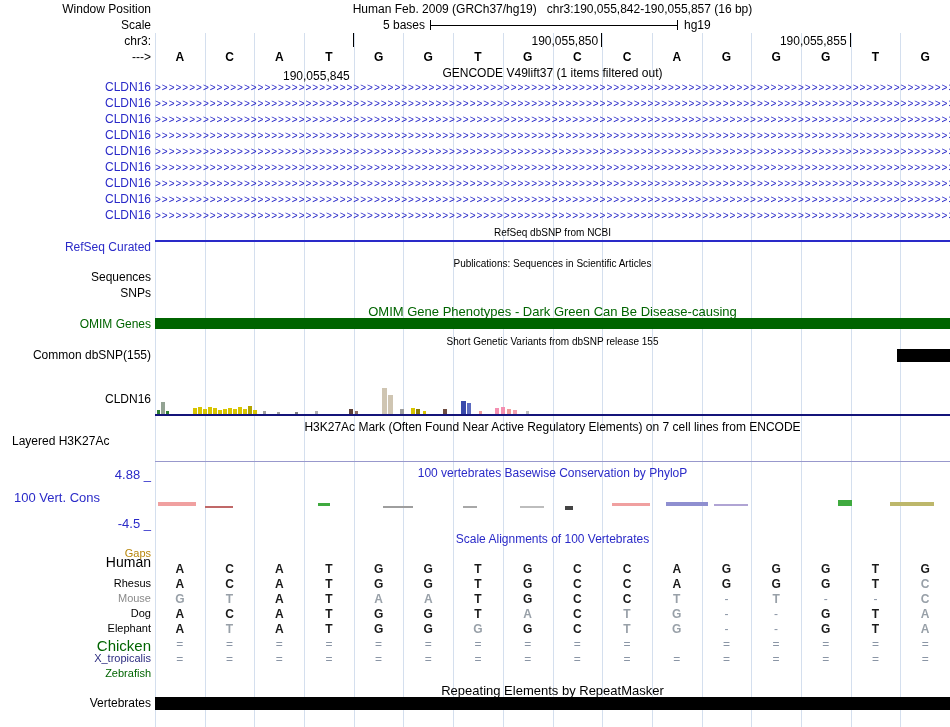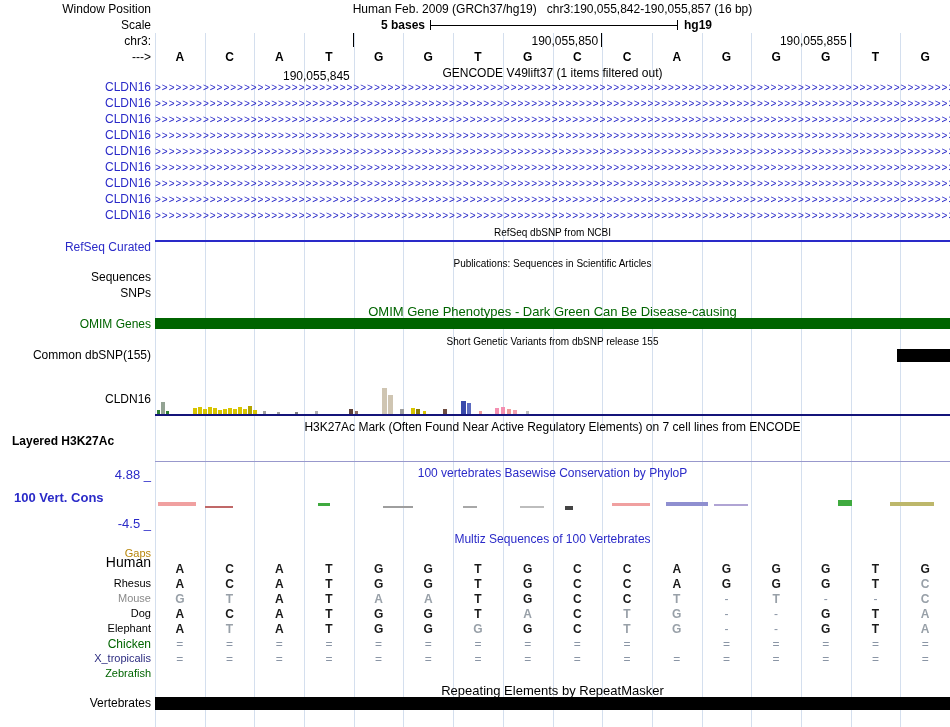--- a/index.html
+++ b/index.html
@@ -1,21 +1,21 @@
 <!DOCTYPE html>
 <html style="--blue: #2a2ac8; --green: #006400; --navy: #14147a; --lavender: #9898cc; --grid: #d4dfee;"><head>
 <meta charset="utf-8">
 <style>
   * { margin:0; padding:0; box-sizing:border-box; }
   body { background:#fff; }
   #browser {
     position:relative; width:950px; height:727px; background:#fff;
     font-family:"Liberation Sans", sans-serif; color:#000; overflow:hidden;
   }
-  .abs { position:absolute; z-index:1; white-space:nowrap; font-size:12px;font-weight:bold; }
+  .abs { position:absolute; z-index:1; white-space:nowrap; font-size:12px; }
   .lbl { position:absolute; z-index:1; left:0; width:151px; text-align:right;
          font-size:12px; white-space:nowrap; }
   .ctr { position:absolute; z-index:1; left:155px; width:795px; text-align:center;
          font-size:12px; white-space:pre; }
   .small { font-size:10px; }
   .mid { font-size:13px; }
   .blue { color:var(--blue); }
   .green { color:var(--green); }
   .gridline { position:absolute; z-index:0; top:33px; bottom:0; width:1px;
               background:var(--grid); }
@@ -73,21 +73,21 @@
 
   <div class="ctr" style="top:420px">H3K27Ac Mark (Often Found Near Active Regulatory Elements) on 7 cell lines from ENCODE</div>
   <div class="abs" style="top:434px;left:12px">Layered H3K27Ac</div>
   <div class="bar" style="top:461px;left:155px;width:795px;height:1px;background:var(--lavender)"></div>
 
   <div class="ctr blue" style="top:466px">100 vertebrates Basewise Conservation by PhyloP</div>
   <div class="lbl blue mid" style="top:467px">4.88 _</div>
   <div class="abs blue mid" style="top:490px;left:14px">100 Vert. Cons</div>
   <div class="lbl blue mid" style="top:516px">-4.5 _</div>
 
-  <div class="ctr blue" style="top:532px">Multiz Sequences of 100 Vertebrates</div>
+  <div class="ctr blue" style="top:532px">Scale Alignments of 100 Vertebrates</div>
 
   <div class="ctr mid" style="top:683px">Repeating Elements by RepeatMasker</div>
   <div class="bar" style="top:697px;left:155px;width:795px;height:13px;background:#000"></div>
   <div class="lbl" style="top:696px">Vertebrates</div>
 
 <div class="gridline" style="left: 155px;"></div>
     <div class="gridline" style="left: 204.688px;"></div>
     <div class="gridline" style="left: 254.375px;"></div>
     <div class="gridline" style="left: 304.062px;"></div>
     <div class="gridline" style="left: 353.75px;"></div>
@@ -270,21 +270,21 @@
     <div class="base" style="left: 453.125px; width: 49.6875px; top: 622px; color: rgb(152, 160, 168);">G</div>
     <div class="base" style="left: 502.812px; width: 49.6875px; top: 622px; color: rgb(26, 26, 26);">G</div>
     <div class="base" style="left: 552.5px; width: 49.6875px; top: 622px; color: rgb(26, 26, 26);">C</div>
     <div class="base" style="left: 602.188px; width: 49.6875px; top: 622px; color: rgb(152, 160, 168);">T</div>
     <div class="base" style="left: 651.875px; width: 49.6875px; top: 622px; color: rgb(152, 160, 168);">G</div>
     <div class="base" style="left: 701.562px; width: 49.6875px; top: 622px; color: rgb(138, 149, 165); font-weight: normal;">-</div>
     <div class="base" style="left: 751.25px; width: 49.6875px; top: 622px; color: rgb(138, 149, 165); font-weight: normal;">-</div>
     <div class="base" style="left: 800.938px; width: 49.6875px; top: 622px; color: rgb(26, 26, 26);">G</div>
     <div class="base" style="left: 850.625px; width: 49.6875px; top: 622px; color: rgb(26, 26, 26);">T</div>
     <div class="base" style="left: 900.312px; width: 49.6875px; top: 622px; color: rgb(152, 160, 168);">A</div>
-    <div class="lbl" style="top: 637px; font-size: 12px; color: rgb(0, 100, 0);">Chicken</div>
+    <div class="lbl" style="top: 637px; font-size: 15px; color: rgb(0, 100, 0);">Chicken</div>
     <div class="base" style="left: 155px; width: 49.6875px; top: 637px; color: rgb(138, 149, 165); font-weight: normal;">=</div>
     <div class="base" style="left: 204.688px; width: 49.6875px; top: 637px; color: rgb(138, 149, 165); font-weight: normal;">=</div>
     <div class="base" style="left: 254.375px; width: 49.6875px; top: 637px; color: rgb(138, 149, 165); font-weight: normal;">=</div>
     <div class="base" style="left: 304.062px; width: 49.6875px; top: 637px; color: rgb(138, 149, 165); font-weight: normal;">=</div>
     <div class="base" style="left: 353.75px; width: 49.6875px; top: 637px; color: rgb(138, 149, 165); font-weight: normal;">=</div>
     <div class="base" style="left: 403.438px; width: 49.6875px; top: 637px; color: rgb(138, 149, 165); font-weight: normal;">=</div>
     <div class="base" style="left: 453.125px; width: 49.6875px; top: 637px; color: rgb(138, 149, 165); font-weight: normal;">=</div>
     <div class="base" style="left: 502.812px; width: 49.6875px; top: 637px; color: rgb(138, 149, 165); font-weight: normal;">=</div>
     <div class="base" style="left: 552.5px; width: 49.6875px; top: 637px; color: rgb(138, 149, 165); font-weight: normal;">=</div>
     <div class="base" style="left: 602.188px; width: 49.6875px; top: 637px; color: rgb(138, 149, 165); font-weight: normal;">=</div>

